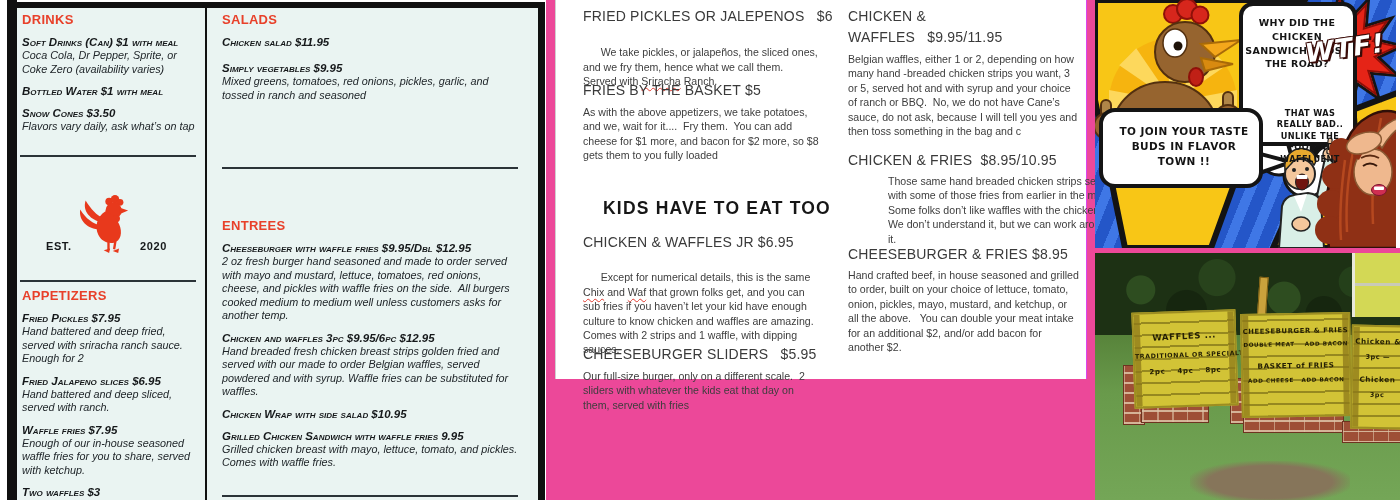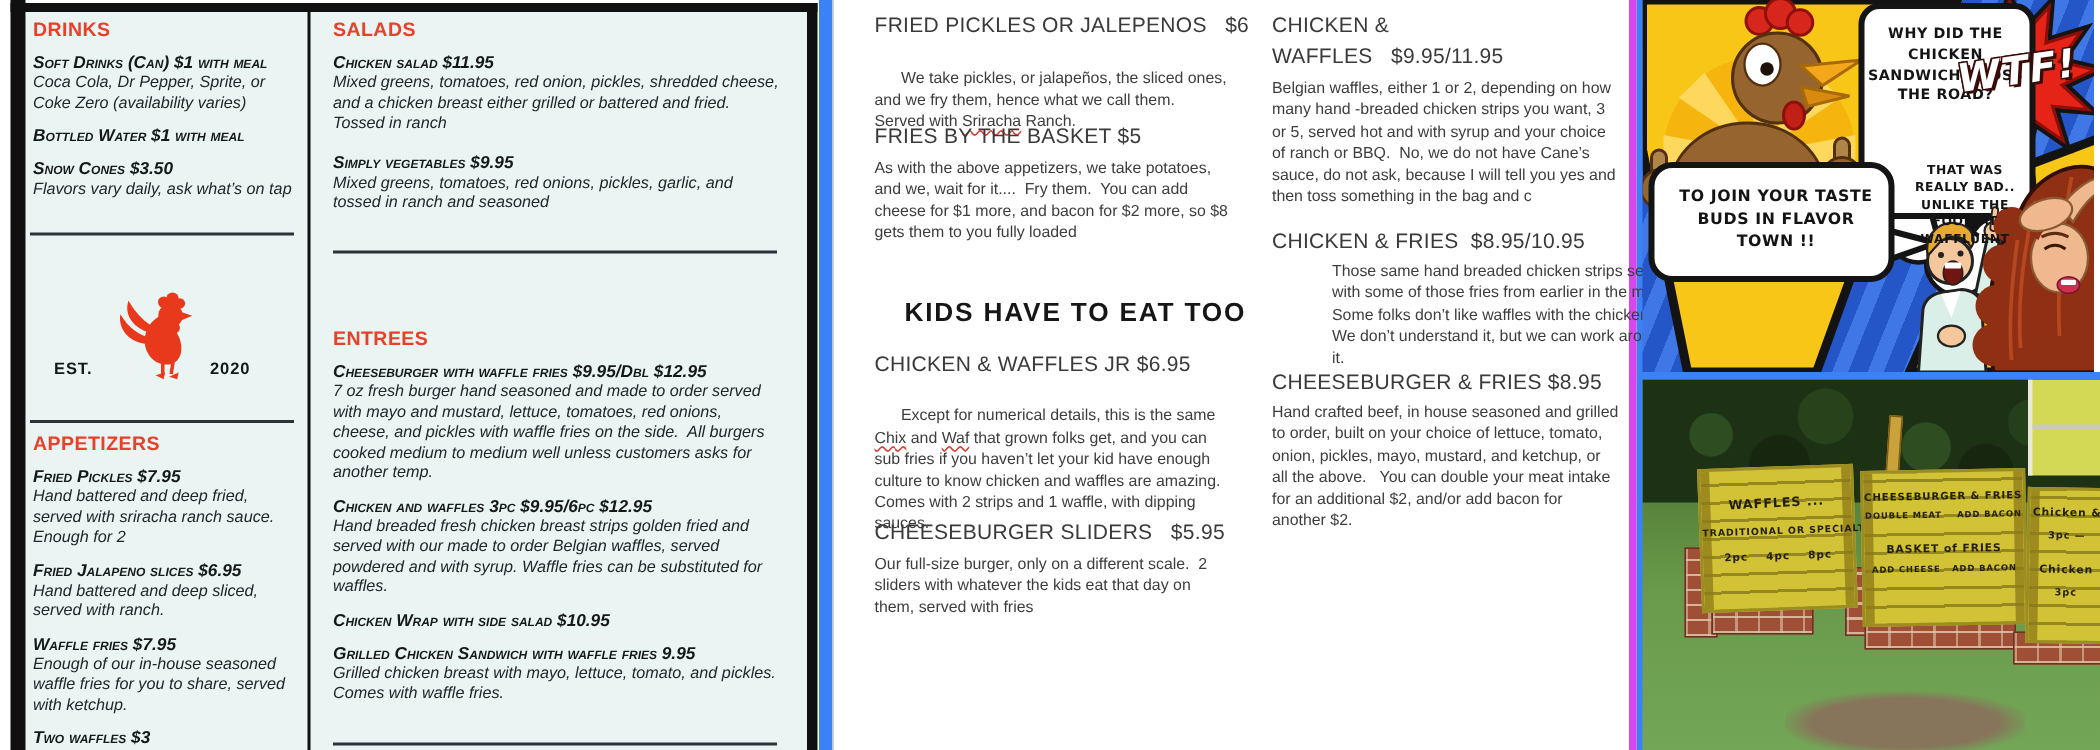--- a/index.html
+++ b/index.html
@@ -1,38 +1,38 @@
 <!DOCTYPE html>
 <html><head>
 <meta charset="utf-8">
 <style>
   html,body{margin:0;padding:0;background:#fff;}
-  #app{position:relative;width:1400px;height:500px;overflow:hidden;background:#3b82f6;
+  #app{position:relative;width:1400px;height:500px;overflow:hidden;background:#ec4899;
        font-family:"Liberation Sans",sans-serif;}
   .abs{position:absolute;}
 
   
   .menu-page{position:absolute;left:0;top:0;width:546px;height:500px;background:#fff;}
   .mp-bg{position:absolute;left:17px;top:2px;width:521px;height:498px;background:#eaf4f2;}
   .bar-left{position:absolute;left:7px;top:0;width:10px;height:500px;background:#101010;}
   .bar-top{position:absolute;left:7px;top:2px;width:538px;height:6px;background:#101010;}
   .bar-right{position:absolute;left:538px;top:2px;width:7px;height:498px;background:#101010;}
   .col-div{position:absolute;left:205px;top:8px;width:2px;height:492px;background:#101010;}
   .rule{position:absolute;height:2px;background:#2b3338;}
   .sec-title{font-size:13px;font-weight:700;color:#e8402a;letter-spacing:.3px;margin-bottom:8px;}
   .mcol{position:absolute;}
   .mi{margin-bottom:8px;font-style:italic;}
   .mi-l{font-weight:700;font-variant:small-caps;font-size:11.5px;color:#15181a;line-height:14px;white-space:pre-wrap;}
   .mi-d{font-size:10.8px;color:#20262a;line-height:13.5px;white-space:pre-wrap;}
   .salads .mi{margin-bottom:12px;}
   .est{position:absolute;font-size:11px;font-weight:700;letter-spacing:.6px;color:#15181a;}
 
   
-  .mid-page{position:absolute;left:555px;top:0;width:530px;height:500px;background:#fff;
-            border-left:1px solid #cfcfcf;border-right:5px solid #d946ef;}
+  .mid-page{position:absolute;left:555px;top:0;width:530px;height:379px;background:#fff;
+            border-left:1px solid #cfcfcf;border-right:1px solid #d946ef;}
   .mh{position:absolute;font-size:14px;color:#3a3a3a;letter-spacing:.2px;white-space:pre;font-weight:400;}
   .mh-kids{position:absolute;font-size:17.5px;color:#161616;font-weight:700;letter-spacing:1.2px;white-space:pre;margin-left:20px;}
   .md{position:absolute;font-size:10.6px;color:#3d3d3d;line-height:14.4px;white-space:pre-wrap;width:236px;}
   .wavy{text-decoration-line:underline;text-decoration-style:wavy;text-decoration-color:#e23b30;
         text-decoration-thickness:1px;text-underline-offset:2px;}
 
   
   .comic{position:absolute;left:1095px;top:0;width:305px;height:248px;overflow:hidden;
          background:repeating-linear-gradient(112deg,#2456c8 0 12px,#3f77e6 12px 22px);}
   .comic-art{position:absolute;left:0;top:0;width:305px;height:248px;}
@@ -110,21 +110,21 @@
         <circle cx="45" cy="19" r="9"></circle>
         <polygon points="52,16 61,19 52,23"></polygon>
         <circle cx="48" cy="28" r="4"></circle>
         <path d="M36,20 C26,26 24,38 28,46 C32,55 44,58 50,52 C55,47 54,36 47,28 C43,24 40,22 38,20 Z"></path>
         <rect x="38" y="54" width="2.6" height="9"></rect>
         <rect x="45" y="53" width="2.6" height="9" transform="rotate(9 46 57)"></rect>
         <polygon points="34,63 41,61 40,66"></polygon>
         <polygon points="44,64 51,61 50,66"></polygon>
       </g>
     </svg>
-    <div class="est" style="left:36px;top:240px;">EST.</div>
+    <div class="est" style="left:46px;top:240px;">EST.</div>
     <div class="est" style="left:140px;top:240px;">2020</div>
 
     <div class="rule" style="left:20px;top:280px;width:176px;"></div>
 
     <div class="mcol" style="left:22px;top:288px;width:176px;">
       <div class="sec-title">APPETIZERS</div>
       <div class="mi">
         <div class="mi-l">Fried Pickles $7.95</div>
         <div class="mi-d">Hand battered and deep fried, served with sriracha ranch sauce. Enough for 2</div>
       </div>
@@ -138,35 +138,34 @@
       </div>
       <div class="mi">
         <div class="mi-l">Two waffles $3</div>
       </div>
     </div>
 
     <div class="mcol salads" style="left:222px;top:12px;width:298px;">
       <div class="sec-title">SALADS</div>
       <div class="mi">
         <div class="mi-l">Chicken salad $11.95</div>
-        <div class="mi-d">Mixed greens, tomatoes, red onion, pickles, shredded cheese, and a chicken breast either grilled or battered and fried. Tossed in ranch</div>
       </div>
       <div class="mi">
         <div class="mi-l">Simply vegetables $9.95</div>
         <div class="mi-d">Mixed greens, tomatoes, red onions, pickles, garlic, and tossed in ranch and seasoned</div>
       </div>
     </div>
 
     <div class="rule" style="left:222px;top:167px;width:296px;"></div>
 
     <div class="mcol" style="left:222px;top:218px;width:298px;">
       <div class="sec-title">ENTREES</div>
       <div class="mi">
         <div class="mi-l">Cheeseburger with waffle fries $9.95/Dbl $12.95</div>
-        <div class="mi-d">7 oz fresh burger hand seasoned and made to order served with mayo and mustard, lettuce, tomatoes, red onions, cheese, and pickles with waffle fries on the side.  All burgers cooked medium to medium well unless customers asks for another temp.</div>
+        <div class="mi-d">2 oz fresh burger hand seasoned and made to order served with mayo and mustard, lettuce, tomatoes, red onions, cheese, and pickles with waffle fries on the side.  All burgers cooked medium to medium well unless customers asks for another temp.</div>
       </div>
       <div class="mi">
         <div class="mi-l">Chicken and waffles 3pc $9.95/6pc $12.95</div>
         <div class="mi-d">Hand breaded fresh chicken breast strips golden fried and served with our made to order Belgian waffles, served powdered and with syrup. Waffle fries can be substituted for waffles.</div>
       </div>
       <div class="mi">
         <div class="mi-l">Chicken Wrap with side salad $10.95</div>
       </div>
       <div class="mi">
         <div class="mi-l">Grilled Chicken Sandwich with waffle fries 9.95</div>

